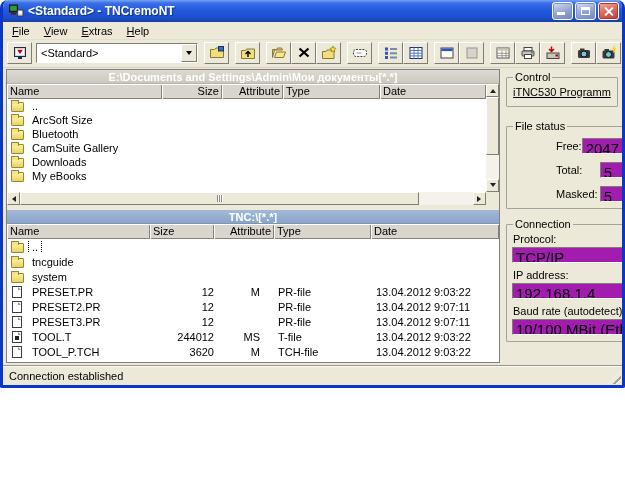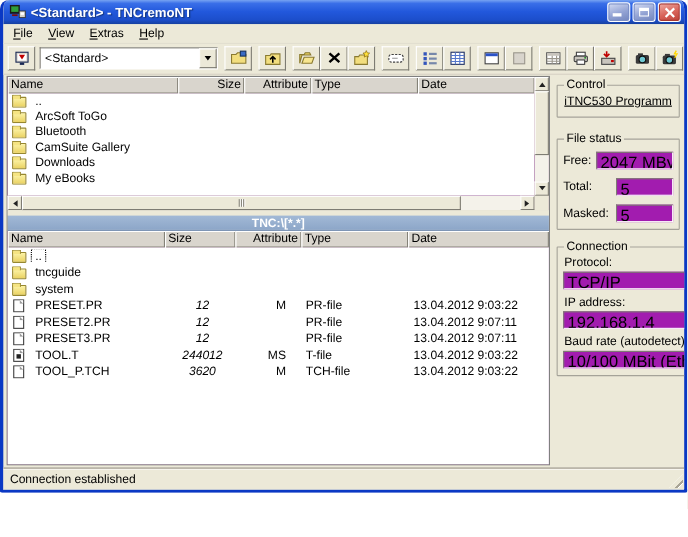--- a/index.html
+++ b/index.html
@@ -1,18 +1,18 @@
 <!DOCTYPE html>
 <html><head>
 <meta charset="utf-8">
 <style>
   * { box-sizing: border-box; margin: 0; padding: 0; }
   html,body { width:625px; height:488px; font-family:"Liberation Sans", sans-serif; }
   .window{
-    width:625px; height:448px;
+    width:625px; height:388px;
     border:3px solid #0A38C4; border-top:none;
     border-radius:8px 8px 2px 2px;
     background:#ECE9D8; overflow:hidden;
     display:flex; flex-direction:column;
   }
   
   .titlebar{
     height:22px; flex:none; display:flex; align-items:center; padding:0 3px 0 5px;
     background:linear-gradient(180deg,#77A3F2 0%,#3A6FE8 14%,#2258DC 48%,#1C4ECB 82%,#16409F 100%);
     border-radius:5px 5px 0 0;
@@ -61,21 +61,21 @@
   .rows{ flex:1; overflow:hidden; background:#fff;}
   .frow{ display:flex; align-items:center; font-size:11px; color:#000; white-space:nowrap;}
   .lb-top .frow{ height:14px;} .lb-bot .frow{ height:15px;}
   .cell{ flex:none; overflow:hidden; white-space:nowrap;}
   
   .lb-top .c1{width:155px;} .lb-top .c2{width:60px;} .lb-top .c3{width:61px;} .lb-top .c4{width:97px;} .lb-top .c5{flex:1;}
   .lb-bot .c1{width:143px;} .lb-bot .c2{width:64px;} .lb-bot .c3{width:60px;} .lb-bot .c4{width:97px;} .lb-bot .c5{flex:1;}
   .hc-r{ text-align:right;} .hc-l{ text-align:left;}
   .cell.c1{ display:flex; align-items:center; padding-left:2px;}
   .lb-top .cell.c2,.lb-top .cell.c3{ text-align:right; padding-right:4px;}
-  .lb-bot .cell.c2{ text-align:center; padding-left:4px;font-style:italic;}
+  .lb-bot .cell.c2{ text-align:right; padding-left:4px;}
   .lb-bot .cell.c3{ text-align:right; padding-right:14px;}
   .cell.c4{ padding-left:4px;} .cell.c5{ padding-left:5px;}
   .nm{ padding:0 3px;}
   .nm.sel{ outline:1px dotted #000;}
   
   .fi{ flex:none; position:relative;}
   .fi-folder{ width:13px; height:10px; margin:2px 5px 0 2px; background:linear-gradient(#FCF3A6,#EAD262);
               border:1px solid #97872F; border-radius:1px;}
   .fi-folder::before{ content:""; position:absolute; top:-3px; left:-1px; width:6px; height:3px;
               background:#F5E483; border:1px solid #97872F; border-bottom:none; border-radius:1px 1px 0 0;}
@@ -102,21 +102,21 @@
   
   .sidebar{ flex:1; min-width:0; padding:0 2px; display:flex; flex-direction:column; font-size:11px;}
   fieldset{ border:1px solid #A5A399; border-radius:1px; padding:2px 5px 6px 5px; margin-bottom:4px;}
   legend{ font-size:11px; padding:0 2px; margin-left:1px;}
   .grp-control{ margin-top:2px;}
   .grp-files{ margin-top:9px;}
   .grp-conn{ margin-top:5px;}
   .ctl-value{ font-size:11px; padding:1px 0 2px 1px;text-decoration:underline;}
   .fs-row{ display:flex; align-items:center; margin-top:8px;}
   .fs-row:first-of-type{ margin-top:4px;}
-  .fs-label{ flex:1;}
+  .fs-label{ flex:1;margin-left:44px;}
   .vbox{ background:#a21caf; border:1px solid; border-color:#7E7C73 #fff #fff #7E7C73; height:16px; font-size:15px; padding:1px 3px; overflow:hidden; white-space:nowrap;}
   .vbox.w70{ width:70px; flex:none;}
   .vbox.w52{ width:52px; flex:none;}
   .cn-label{ margin:6px 0 2px 1px;}
   .cn-label:first-of-type{ margin-top:1px;}
   .vbox.full{ width:100%;}
   
   .statusbar{ height:20px; flex:none; background:#ECE9D8; border-top:1px solid #9A968C; box-shadow:inset 0 1px 0 #FAF9F5;
               display:flex; align-items:center; font-size:11px; padding-left:6px; position:relative;}
   .resize-grip{ position:absolute; right:1px; bottom:1px; width:13px; height:13px;
@@ -273,20 +273,21 @@
           <rect x="1.5" y="5.5" width="12" height="8" rx="1.5" fill="#3A3A3A"></rect>
           <circle cx="7.5" cy="9.5" r="3" fill="#6FC8D2" stroke="#111"></circle>
           <path d="M13.8 1l-1.6 3h2.2l-2 3.5" stroke="#FFD700" stroke-width="1.3" fill="none"></path>
         </svg>
     </button>
   </div>
 
   <div class="content">
     <div class="file-area">
 
+      <div class="caption local">E:\Documents and Settings\Admin\Мои документы[*.*]</div>
       <div class="listbox lb-top">
         <div class="lb-main">
           <div class="hrow">
             <span class="hcell c1 hc-l">Name</span>
             <span class="hcell c2 hc-r">Size</span>
             <span class="hcell c3 hc-r">Attribute</span>
             <span class="hcell c4 hc-l">Type</span>
             <span class="hcell c5 hc-l">Date</span>
           </div>
           <div class="rows">
@@ -298,21 +299,21 @@
                 </span>
                 <span class="cell c2"></span>
                 <span class="cell c3"></span>
                 <span class="cell c4"></span>
                 <span class="cell c5"></span>
               </div>
 
               <div class="frow">
                 <span class="cell c1">
                   <span class="fi fi-folder"></span>
-                  <span class="nm">ArcSoft ToGo</span>
+                  <span class="nm">ArcSoft Size</span>
                 </span>
                 <span class="cell c2"></span>
                 <span class="cell c3"></span>
                 <span class="cell c4"></span>
                 <span class="cell c5"></span>
               </div>
 
               <div class="frow">
                 <span class="cell c1">
                   <span class="fi fi-folder"></span>

